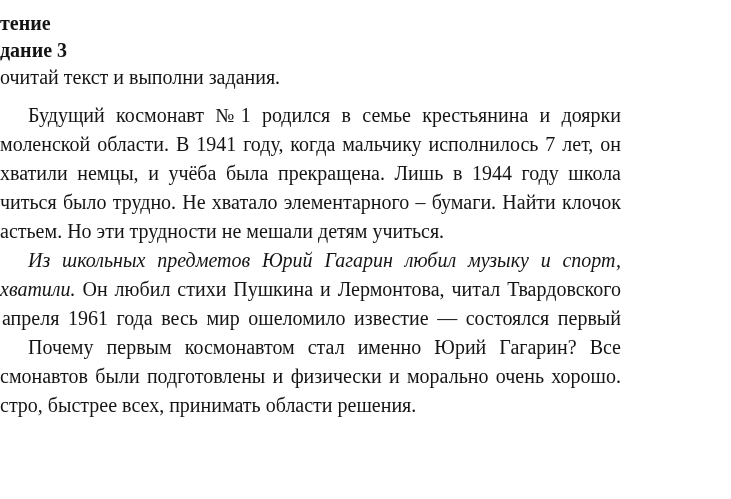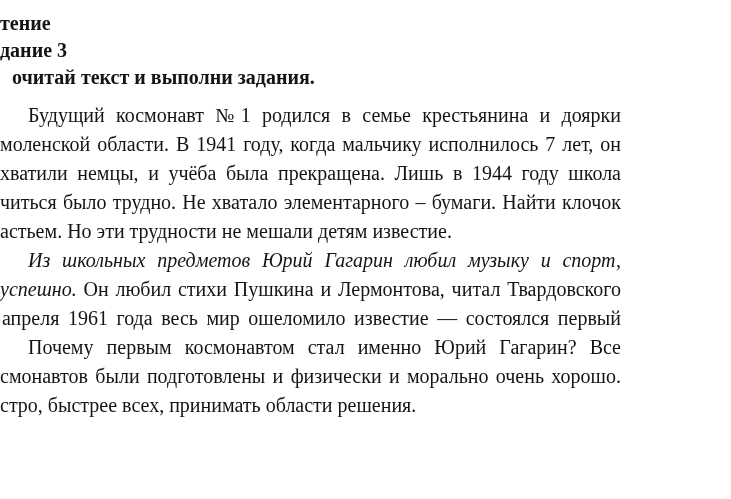--- a/index.html
+++ b/index.html
@@ -19,22 +19,21 @@
     box-sizing: border-box;
   }
   .hdr-line {
     font-size: 20px;
     line-height: 27px;
     font-weight: bold;
     white-space: nowrap;
     overflow: hidden;
   }
   .hdr-line.regular {
-    font-weight: bold;
-    margin-left: 12px;
+    font-weight: normal;
   }
   .doc-body {
     margin-top: 10px;
     font-size: 20px;
     line-height: 29px;
   }
   .line {
     height: 29px;
     overflow: hidden;
   }
@@ -60,22 +59,22 @@
 
   <div class="hdr-line">тение</div>
   <div class="hdr-line">дание 3</div>
   <div class="hdr-line regular">очитай текст и выполни задания.</div>
 
   <div class="doc-body">
     <div class="line fill indent">Будущий космонавт №1 родился в семье крестьянина и доярки Гагариных 9 ма</div>
     <div class="line fill">моленской области. В 1941 году, когда мальчику исполнилось 7 лет, он пошел в шко</div>
     <div class="line fill">хватили немцы, и учёба была прекращена. Лишь в 1944 году школа вновь распахну</div>
     <div class="line fill">читься было трудно. Не хватало элементарного – бумаги. Найти клочок бумаги</div>
-    <div class="line">астьем. Но эти трудности не мешали детям известие.</div>
+    <div class="line">астьем. Но эти трудности не мешали детям учиться.</div>
     <div class="line fill indent italic">Из школьных предметов Юрий Гагарин любил музыку и спорт, историю,</div>
-    <div class="line fill"><span class="italic">успешно.</span> <span>Он любил стихи Пушкина и Лермонтова, читал Твардовского и Исаковс</span></div>
+    <div class="line fill"><span class="italic">хватили.</span> <span>Он любил стихи Пушкина и Лермонтова, читал Твардовского и Исаковс</span></div>
     <div class="line fill indent-sm">апреля 1961 года весь мир ошеломило известие — состоялся первый полет в</div>
     <div class="line fill indent">Почему первым космонавтом стал именно Юрий Гагарин? Все пилоты из</div>
     <div class="line fill">смонавтов были подготовлены и физически и морально очень хорошо. Но Гага</div>
     <div class="line">стро, быстрее всех, принимать области решения.</div>
   </div>
 
 </div>
 
 </body></html>

